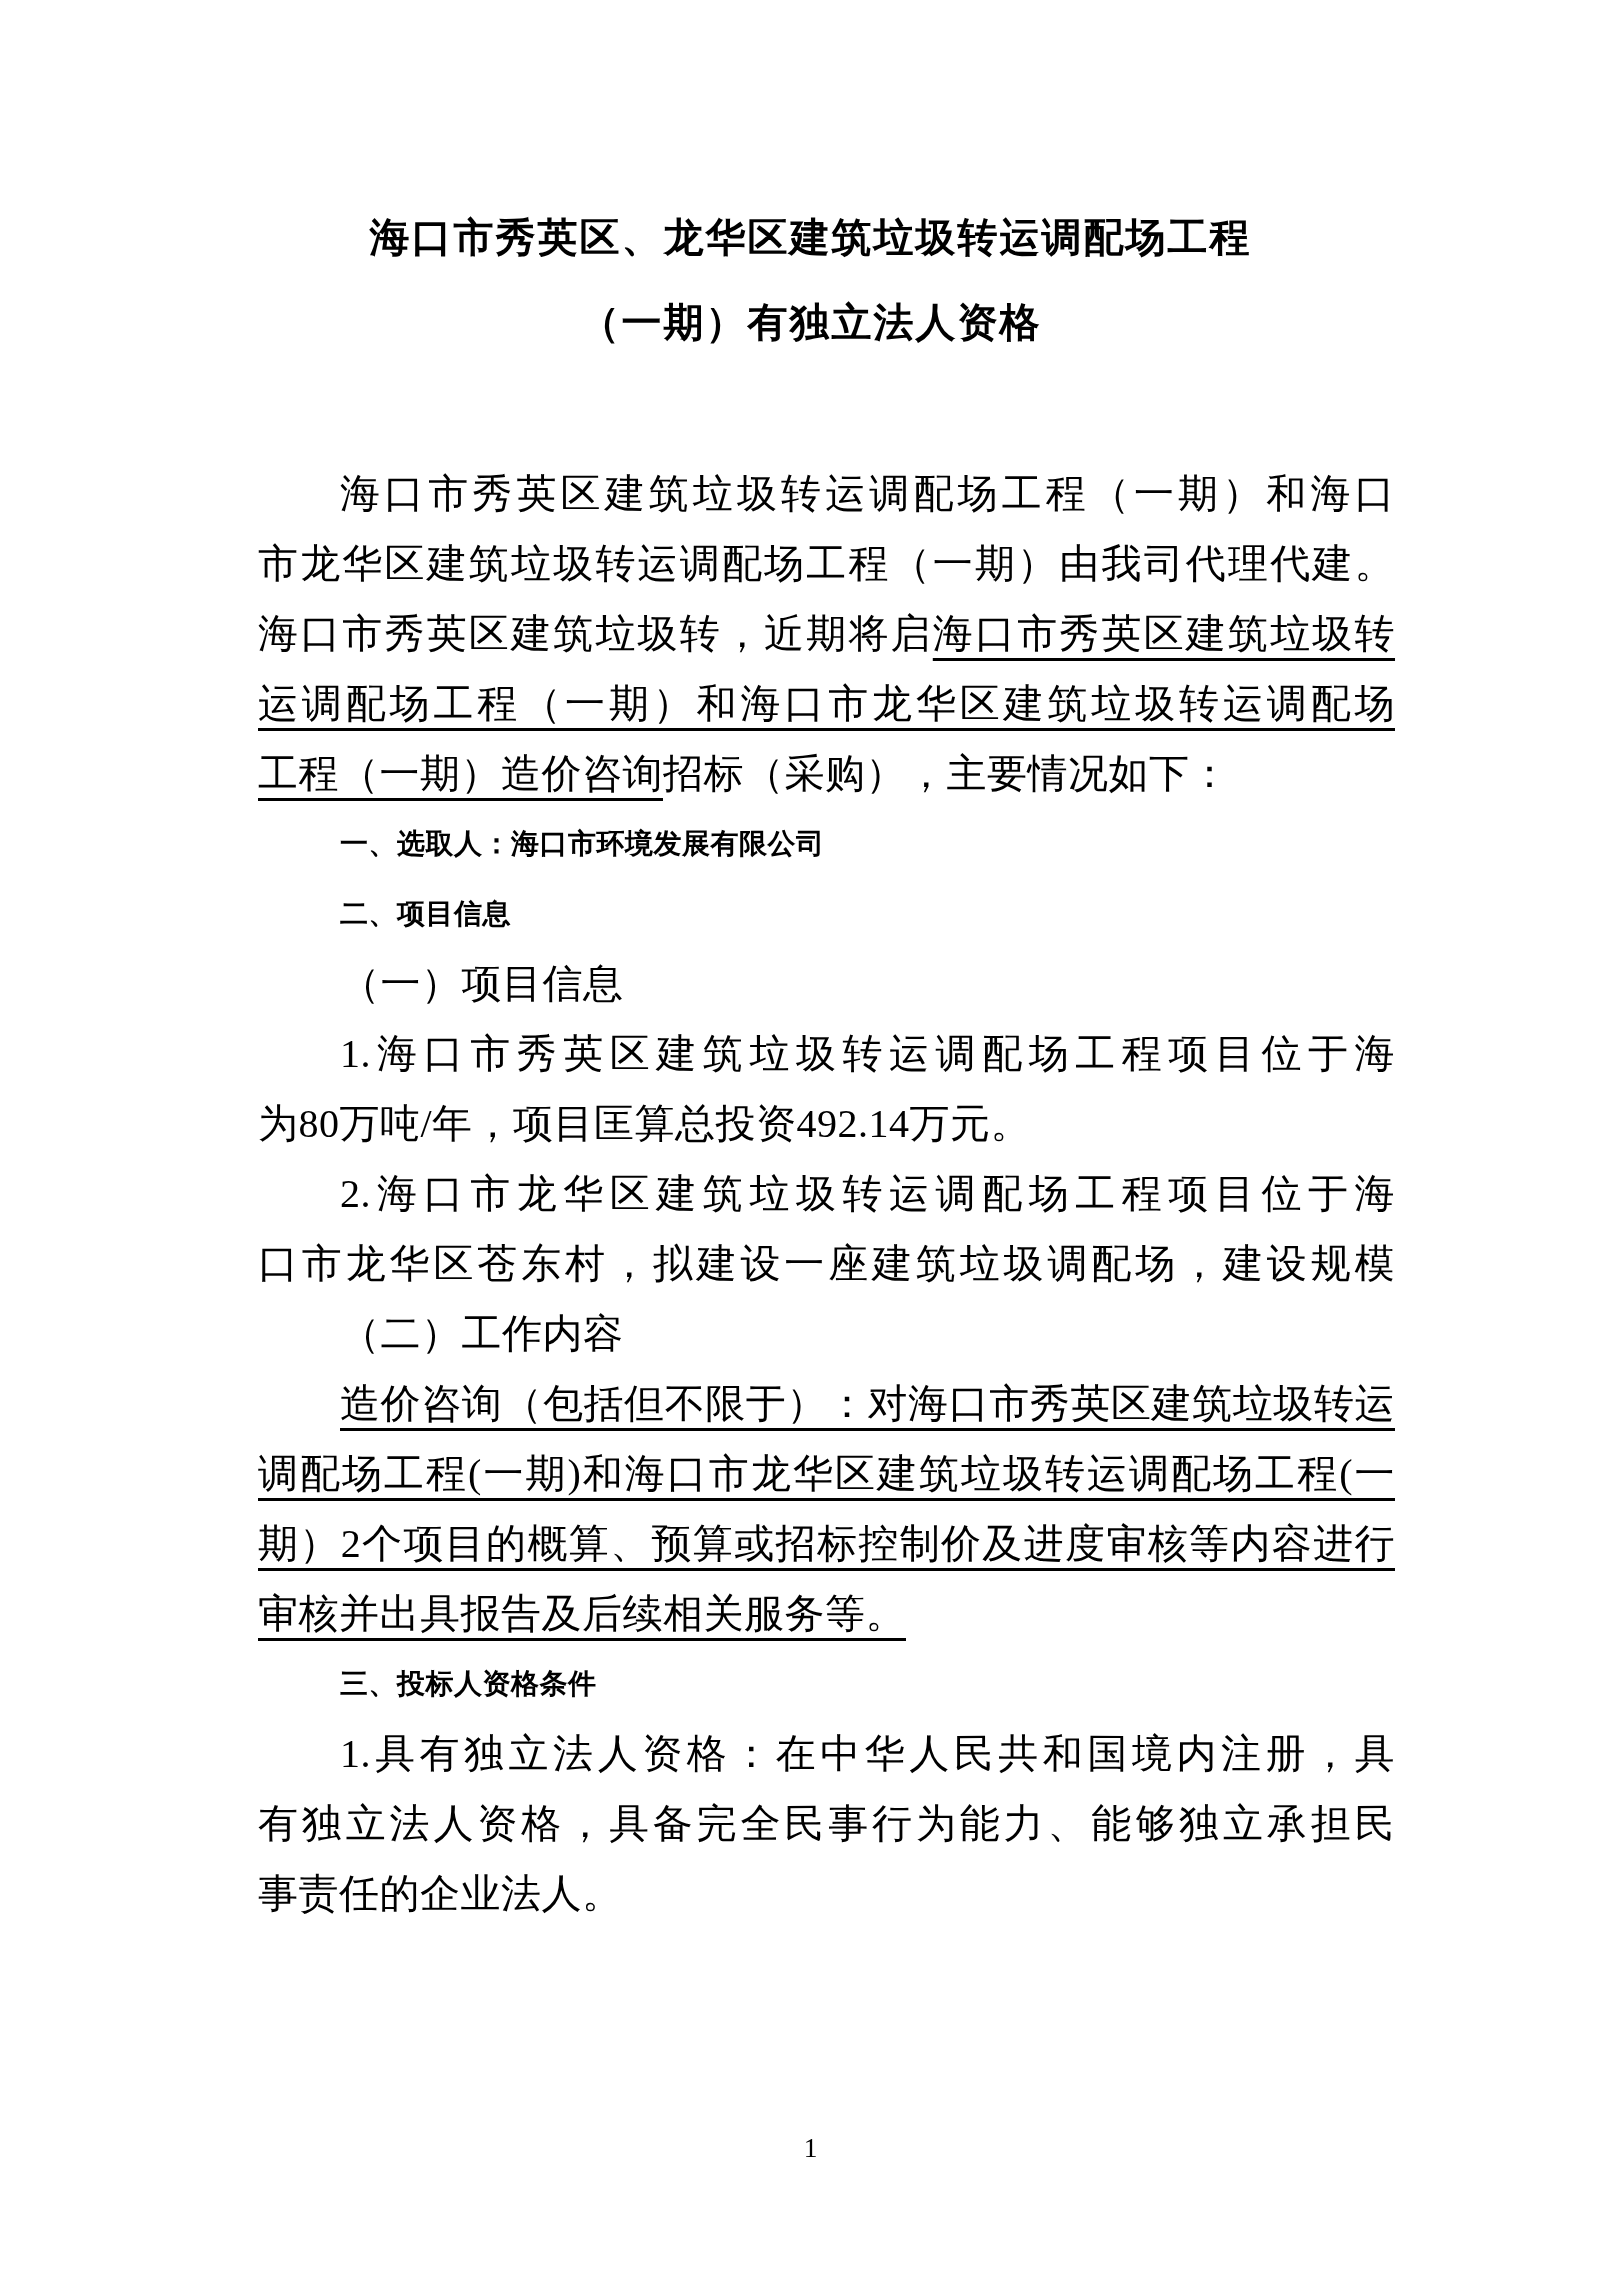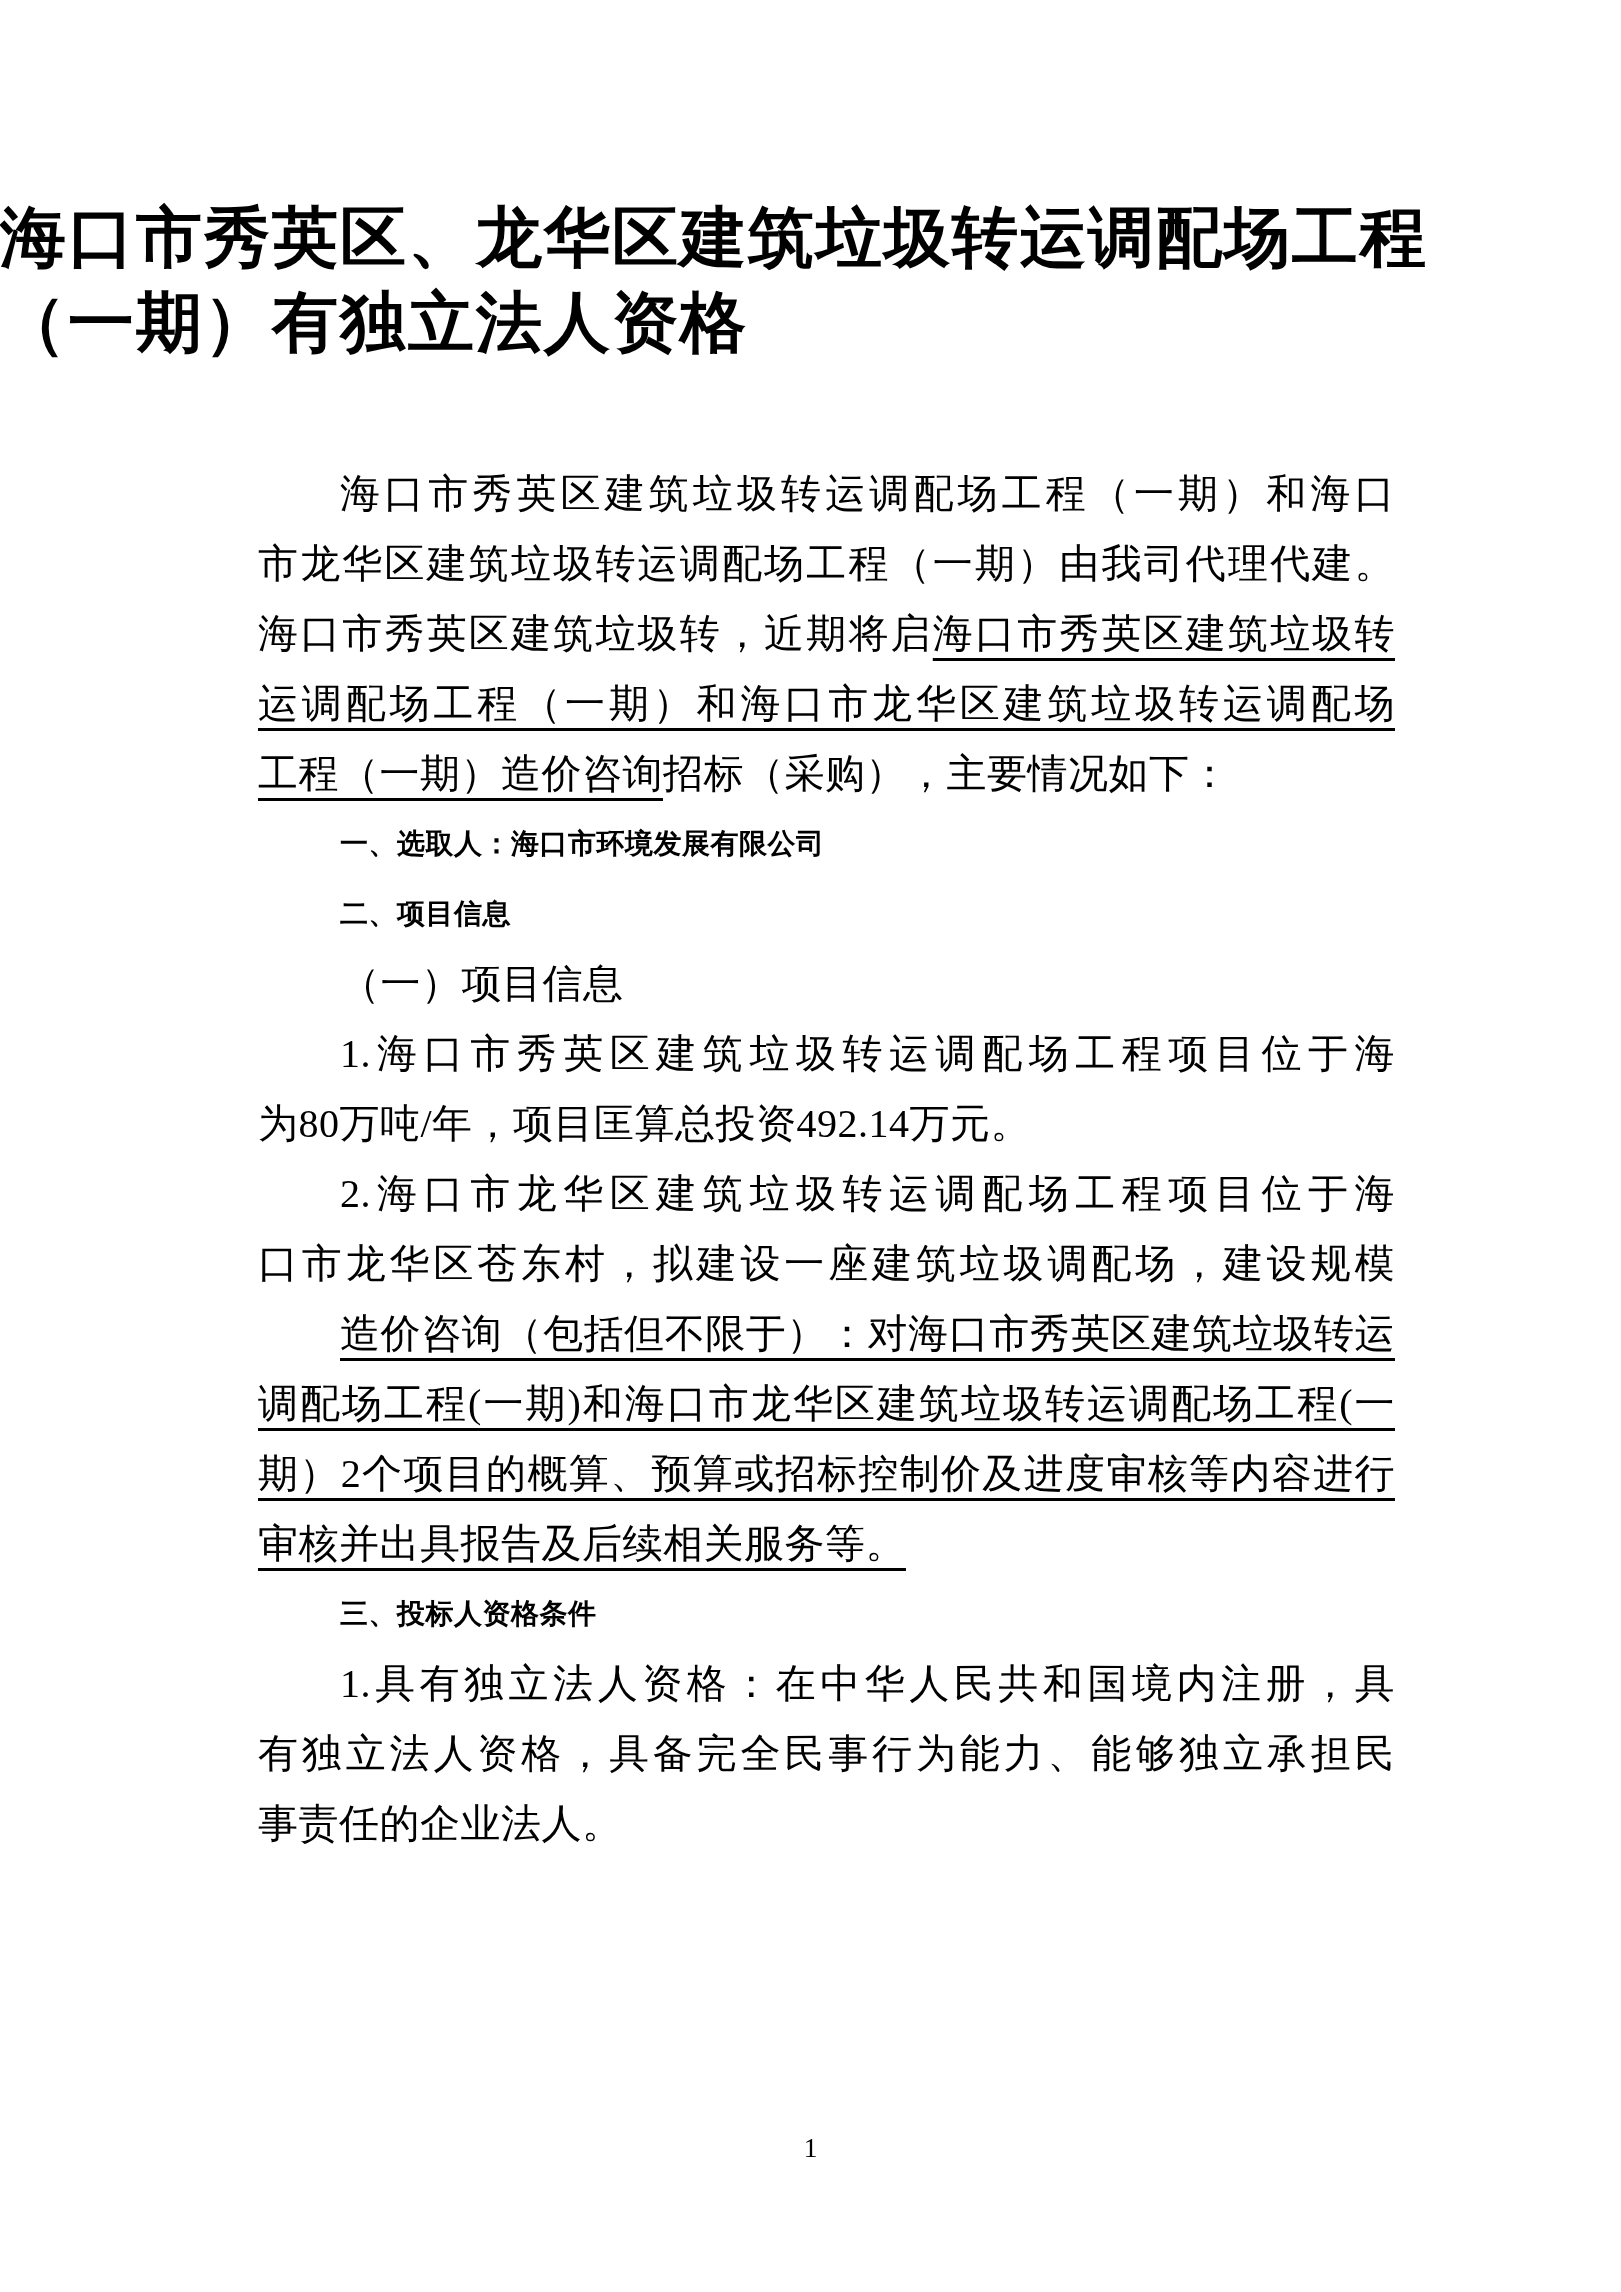--- a/index.html
+++ b/index.html
@@ -14,22 +14,23 @@
     background: #ffffff;
     color: #000000;
     font-family: "Liberation Serif", serif;
     overflow: hidden;
   }
   .title-block {
     position: absolute;
     top: 195px;
     left: 0;
     right: 0;
+    text-align: center;
     font-weight: 700;
-    font-size: 66px;
+    font-size: 40px;
     line-height: 85px;
     letter-spacing: 2px;
   }
   .content {
     position: absolute;
     top: 459px;
     left: 258px;
     width: 1137px;
     font-size: 40px;
     letter-spacing: 0.5px;
@@ -81,20 +82,21 @@
       <div class="line j"><span>海口市秀英区建筑垃圾转，近期将启</span><span class="u">海口市秀英区建筑垃圾转</span></div>
       <div class="line j"><span class="u">运调配场工程（一期）和海口市龙华区建筑垃圾转运调配场</span></div>
       <div class="line"><span class="u">工程（一期）造价咨询</span><span>招标（采购），主要情况如下：</span></div>
       <div class="line indent h"><span>一、选取人：海口市环境发展有限公司</span></div>
       <div class="line indent h"><span>二、项目信息</span></div>
       <div class="line indent"><span>（一）项目信息</span></div>
       <div class="line j indent"><span>1.海口市秀英区建筑垃圾转运调配场工程项目位于海</span></div>
       <div class="line"><span>为80万吨/年，项目匡算总投资492.14万元。</span></div>
       <div class="line j indent"><span>2.海口市龙华区建筑垃圾转运调配场工程项目位于海</span></div>
       <div class="line j"><span>口市龙华区苍东村，拟建设一座建筑垃圾调配场，建设规模</span></div>
+      <div class="line indent"><span>（二）工作内容</span></div>
       <div class="line j indent"><span class="u">造价咨询（包括但不限于）：对海口市秀英区建筑垃圾转运</span></div>
       <div class="line j"><span class="u">调配场工程(一期)和海口市龙华区建筑垃圾转运调配场工程(一</span></div>
       <div class="line j"><span class="u">期）2个项目的概算、预算或招标控制价及进度审核等内容进行</span></div>
       <div class="line"><span class="u">审核并出具报告及后续相关服务等。</span></div>
       <div class="line indent h"><span>三、投标人资格条件</span></div>
       <div class="line j indent"><span>1.具有独立法人资格：在中华人民共和国境内注册，具</span></div>
       <div class="line j"><span>有独立法人资格，具备完全民事行为能力、能够独立承担民</span></div>
       <div class="line"><span>事责任的企业法人。</span></div>
     </div>
 

